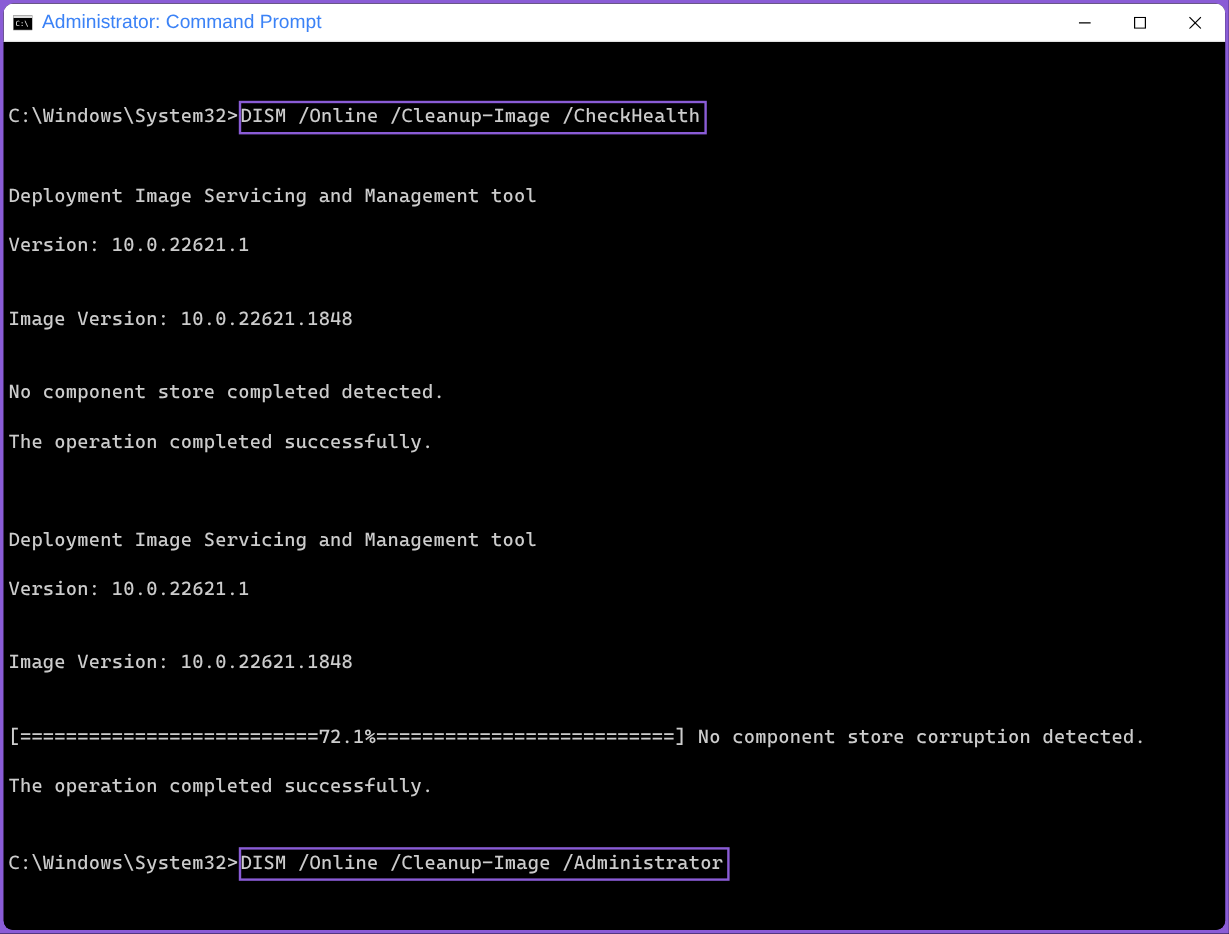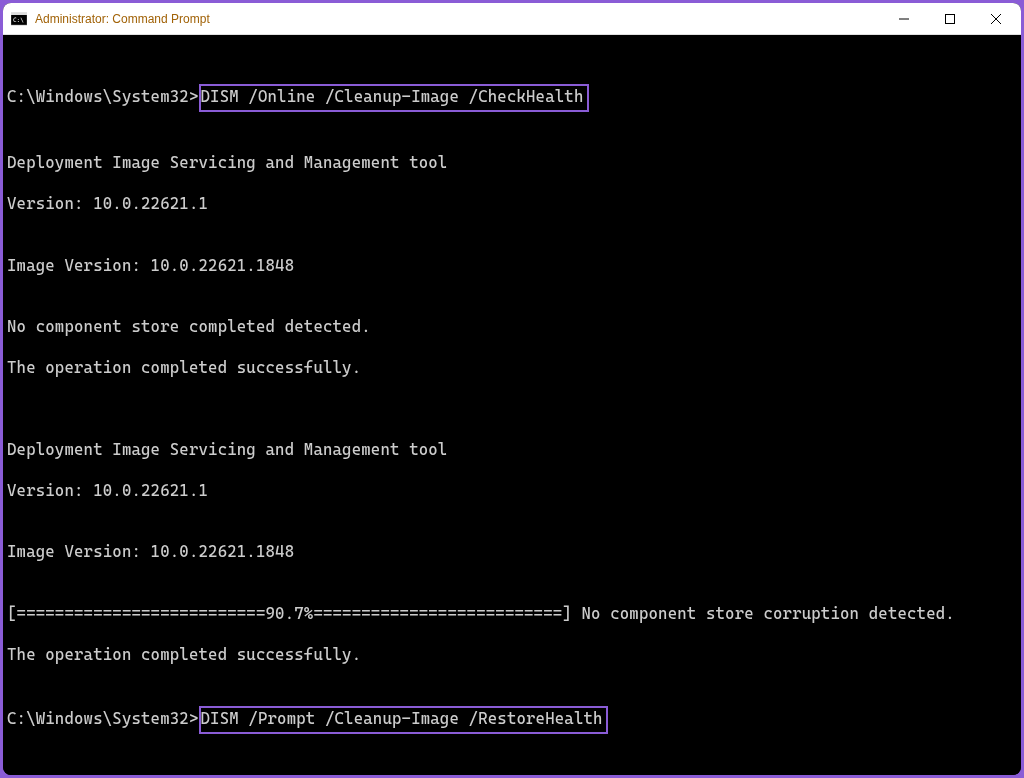--- a/index.html
+++ b/index.html
@@ -33,23 +33,23 @@
     }
     .title-icon {
       width: 16px;
       height: 16px;
       margin-right: 8px;
       display: flex;
       align-items: center;
       justify-content: center;
     }
     .title-text {
-      font-size: 12px;
+      font-size: 16px;
       font-family: 'Segoe UI', Tahoma, sans-serif;
-      color: #a16207;
+      color: #3b82f6;
       flex: 1;
     }
     .window-controls {
       display: flex;
       height: 100%;
     }
     .win-btn {
       width: 46px;
       height: 100%;
       display: flex;
@@ -129,24 +129,24 @@
 <span class="line"></span>
 <span class="line">No component store completed detected.</span>
 <span class="line">The operation completed successfully.</span>
 <span class="line"></span>
 <span class="line"></span>
 <span class="line">Deployment Image Servicing and Management tool</span>
 <span class="line">Version: 10.0.22621.1</span>
 <span class="line"></span>
 <span class="line">Image Version: 10.0.22621.1848</span>
 <span class="line"></span>
-<span class="line">[==========================90.7%==========================] No component store corruption detected.</span>
+<span class="line">[==========================72.1%==========================] No component store corruption detected.</span>
 <span class="line">The operation completed successfully.</span>
 <span class="line"></span>
-<span class="line"><span class="prompt">C:\Windows\System32&gt;</span><span class="hl"><span class="cmd">DISM /Prompt /Cleanup-Image /RestoreHealth</span></span></span>
+<span class="line"><span class="prompt">C:\Windows\System32&gt;</span><span class="hl"><span class="cmd">DISM /Online /Cleanup-Image /Administrator</span></span></span>
 <span class="line"></span>
 
 
 <span class="line"></span>
 
 <span class="line"></span>
 
 
 <span class="line"></span>
 

